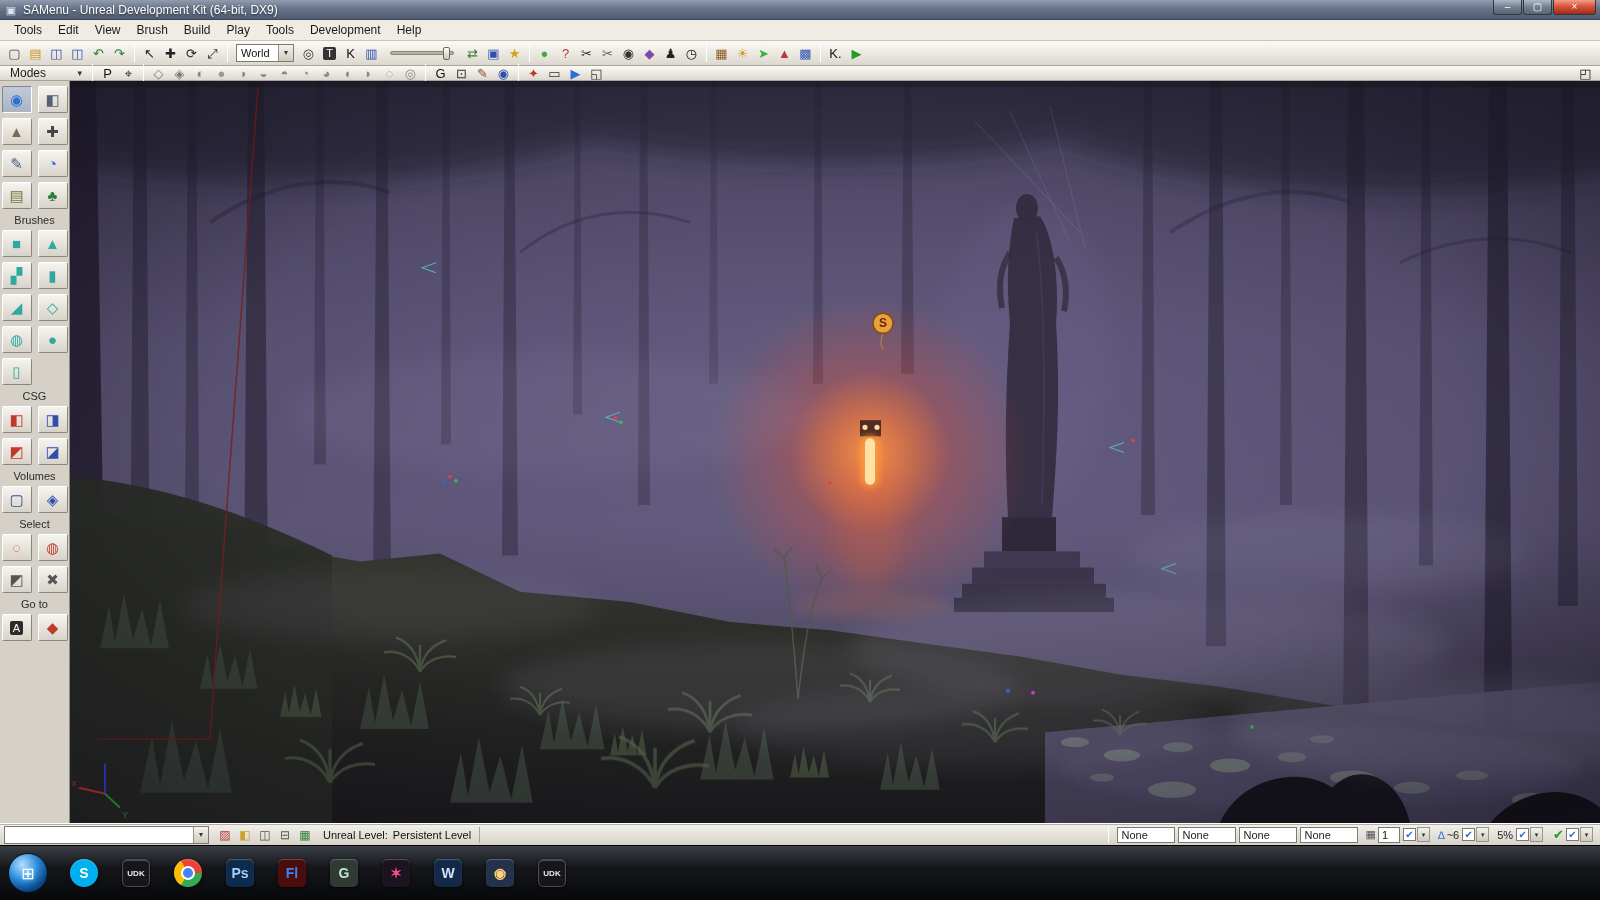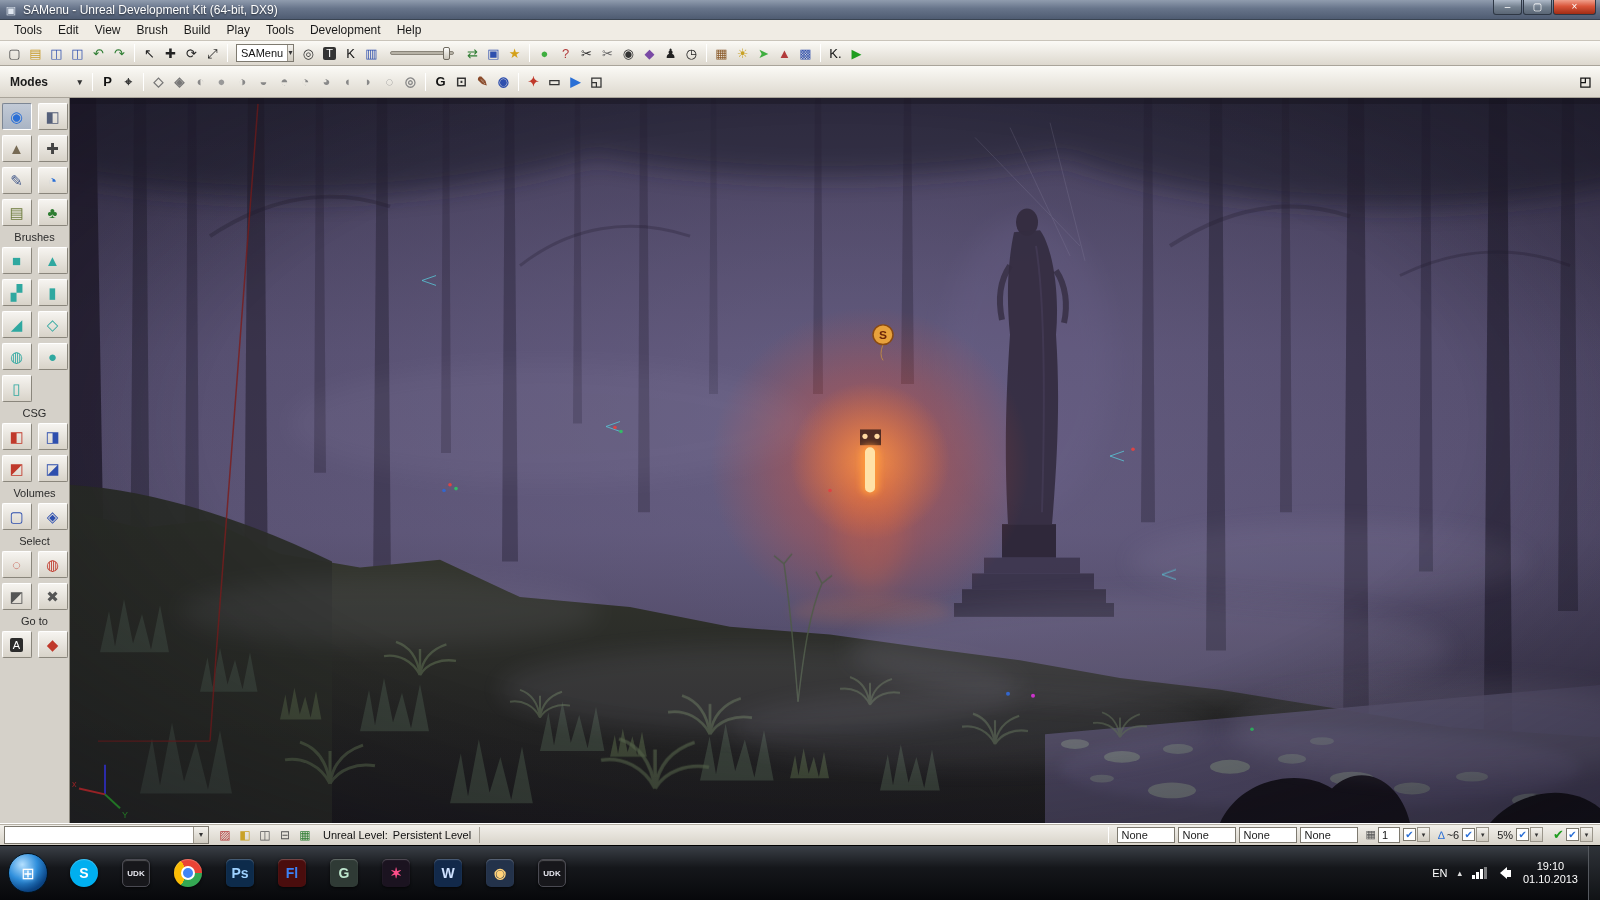--- a/index.html
+++ b/index.html
@@ -21,21 +21,21 @@
 
   
   .menubar { height:21px; background:#f0ece4; border-bottom:1px solid #c9c4ba;
              display:flex; align-items:center; padding-left:6px; }
   .menu-item { padding:2px 8px; color:#1a1a1a; }
 
   
   .tbar { background:linear-gradient(#fbfaf6,#ddd8ce); border-bottom:1px solid #a9a49a;
           display:flex; align-items:center; padding:0 4px; }
   .tbar1 { height:25px; }
-  .tbar2 { height:32px;font-weight:bold; }
+  .tbar2 { height:15px; }
   .tbtn { width:21px; height:20px; display:flex; align-items:center; justify-content:center;
           font-size:13px; border:1px solid transparent; border-radius:2px; background:transparent; cursor:default; }
   .tbtn .glyph { line-height:1; }
   .glyph.chipped { padding:1px 3px; border-radius:2px; font-size:11px; }
   .tb-sep { width:1px; height:18px; background:#a49f94; border-right:1px solid #fff; margin:0 4px; }
   .combo { height:18px; background:#fff; border:1px solid #7e7a70; display:flex; align-items:center;
            font-size:11px; }
   .combo .val { padding:0 4px; flex:1; }
   .combo .arrowbtn { width:15px; height:100%; background:linear-gradient(#f4f2ee,#cfcabf);
                      border-left:1px solid #9a958a; text-align:center; font-size:8px; line-height:16px; color:#333; }
@@ -170,21 +170,21 @@
       </span>
       <span class="tbtn">
         <span class="glyph" style="color: rgb(34, 34, 34);">⟳</span>
       </span>
       <span class="tbtn">
         <span class="glyph" style="color: rgb(34, 34, 34);">⤢</span>
       </span>
       <span class="tb-sep"></span>
     </div>
   <span class="combo world-combo">
-    <span class="val">SAMenu</span>
+    <span class="val">World</span>
     <span class="arrowbtn">▾</span>
   </span>
   <div style="display:flex;align-items:center">
 
   <span class="tbtn">
         <span class="glyph" style="color: rgb(51, 51, 51);">◎</span>
       </span>
       <span class="tbtn">
         <span class="glyph chipped" style="color: rgb(255, 255, 255); background: rgb(51, 51, 51);">T</span>
       </span>
@@ -776,32 +776,13 @@
       <div class="tb-app">
         <span class="glyph chipped" style="color: rgb(207, 226, 255); background: rgb(18, 41, 74);">W</span>
       </div>
       <div class="tb-app">
         <span class="glyph chipped" style="color: rgb(255, 210, 122); background: rgb(35, 50, 74);">◉</span>
       </div>
       <div class="tb-app">
         <span class="glyph chipped udk-chip" style="background: rgb(23, 23, 27);">UDK</span>
       </div>
     </div>
-  <div class="tray">
-    <span class="tray-lang">EN</span>
-    <span class="tray-up">▴</span>
-    <span class="net-icon">
-        <i></i>
-        <i></i>
-        <i></i>
-        <i></i>
-      </span>
-    <span class="spk-icon">
-        <span class="spk-cone"></span>
-        <span class="spk-box"></span>
-      </span>
-    <span class="clock">
-      <div>19:10</div>
-      <div>01.10.2013</div>
-    </span>
-    <span class="show-desktop"></span>
-  </div>
 </div>
 
 </body></html>

